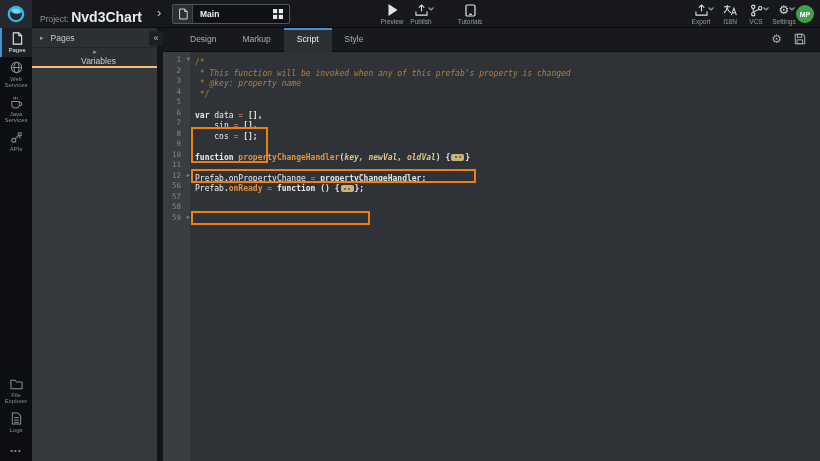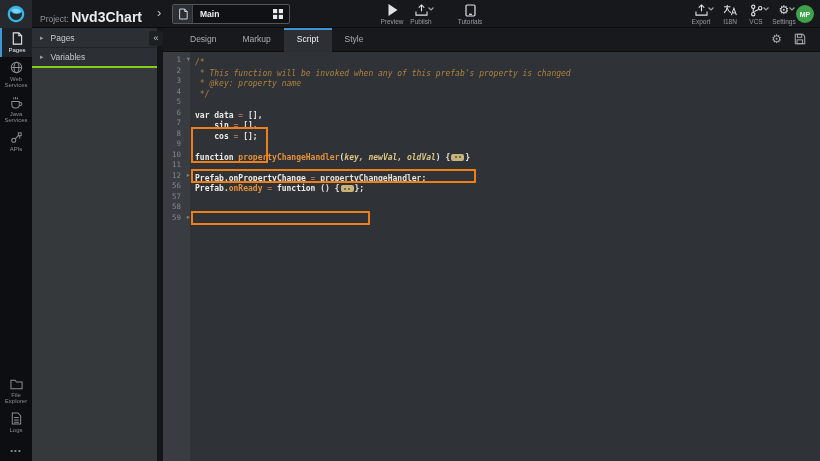--- a/index.html
+++ b/index.html
@@ -27,21 +27,21 @@
   #rail { position:absolute; left:0; top:28px; width:32px; height:433px; background:#0c0e11; z-index:6; }
   .rail-item { width:32px; padding:4px 0 3px 0; display:flex; flex-direction:column; align-items:center; gap:2px; color:#878c92; cursor:pointer; }
   .rail-item .rlbl { font-size:6px; line-height:6.5px; text-align:center; }
   .rail-item.active { background:#1d2126; border-left:2px solid #3f97d9; color:#e2e6e9; }
   #rail-bottom { position:absolute; left:0; bottom:6px; width:32px; }
   #rail-more { text-align:center; color:#8b9096; font-size:8px; letter-spacing:1px; padding-top:10px; cursor:pointer; }
 
   
   #panel { position:absolute; left:32px; top:28px; width:125px; height:433px; background:#36393c; z-index:4; }
   .panel-row { height:20px; background:#2c2f33; border-bottom:1px solid #212428; display:flex; align-items:center; padding-left:8px; cursor:pointer; }
-  .panel-row:last-child { border-bottom:2px solid #84cc16; }
+  .panel-row:last-child { border-bottom:2px solid #fdba74;flex-direction:column; }
   .panel-row .caret { color:#969ba1; font-size:7px; margin-right:7px; }
   .panel-row .plbl { color:#c7ccd1; font-size:8.5px; }
   #splitter { position:absolute; left:157px; top:28px; width:6px; height:433px; background:#131517; z-index:5; }
   #collapse-btn { position:absolute; left:149px; top:31px; width:14px; height:15px; background:#1d2023; color:#c0c5ca; font-size:9px; line-height:14px; text-align:center; border-radius:2px; z-index:8; cursor:pointer; }
 
   
   #editor { position:absolute; left:163px; top:28px; width:657px; height:433px; }
   #editor-header { position:relative; height:24px; background:#17191d; border-bottom:1px solid #0c0d0f; }
   #tabs { display:flex; padding-left:14px; height:24px; }
   .tab { padding:0 13px; line-height:22px; font-size:8.5px; color:#a9aeb4; cursor:pointer; }
@@ -51,21 +51,21 @@
   #editor-body { position:absolute; top:24px; left:0; right:0; bottom:0; display:flex; }
   #gutter { width:27px; background:#393c40; padding-top:3px; }
   #code-area { flex:1; background:#2f3236; padding-top:3px; position:relative; overflow:hidden; }
   .g-row { height:10.5px; line-height:10.5px; position:relative; }
   .g-num { display:block; text-align:right; padding-right:9px; font-family:"DejaVu Sans Mono", monospace; font-size:7.5px; color:#83878c; }
   .g-fold { position:absolute; right:0; top:-1px; font-size:6.5px; color:#7d8186; }
   .c-row { height:10.5px; line-height:10.5px; padding-left:5px; }
   .c-text { display:inline-block; white-space:pre; font-family:"DejaVu Sans Mono", monospace; font-size:8px; }
   .tk-cmt { color:#b0803f; font-style:italic; }
   .tk-kw { color:#edebe7; font-weight:bold; }
-  .tk-id { color:#edebe7; font-weight:bold; }
+  .tk-id { color:#edebe7; font-weight:normal; }
   .tk-txt { color:#e4e2dd; font-weight:bold; }
   .tk-op { color:#a96a52; font-weight:bold; }
   .tk-fn { color:#e3913b; font-weight:bold; }
   .tk-param { color:#d9c383; font-style:italic; font-weight:bold; }
   .fold-pill { display:inline-flex; align-items:center; justify-content:center; gap:2px; width:13px; height:7px; background:#c7b37c; border-radius:2px; vertical-align:middle; margin:0 1px; }
   .fold-pill i { width:2px; height:2px; background:#5f5430; border-radius:50%; }
   .hl-box { position:absolute; border:2px solid #ee7e16; pointer-events:none; z-index:3; }
 </style>
 </head>
 <body>

